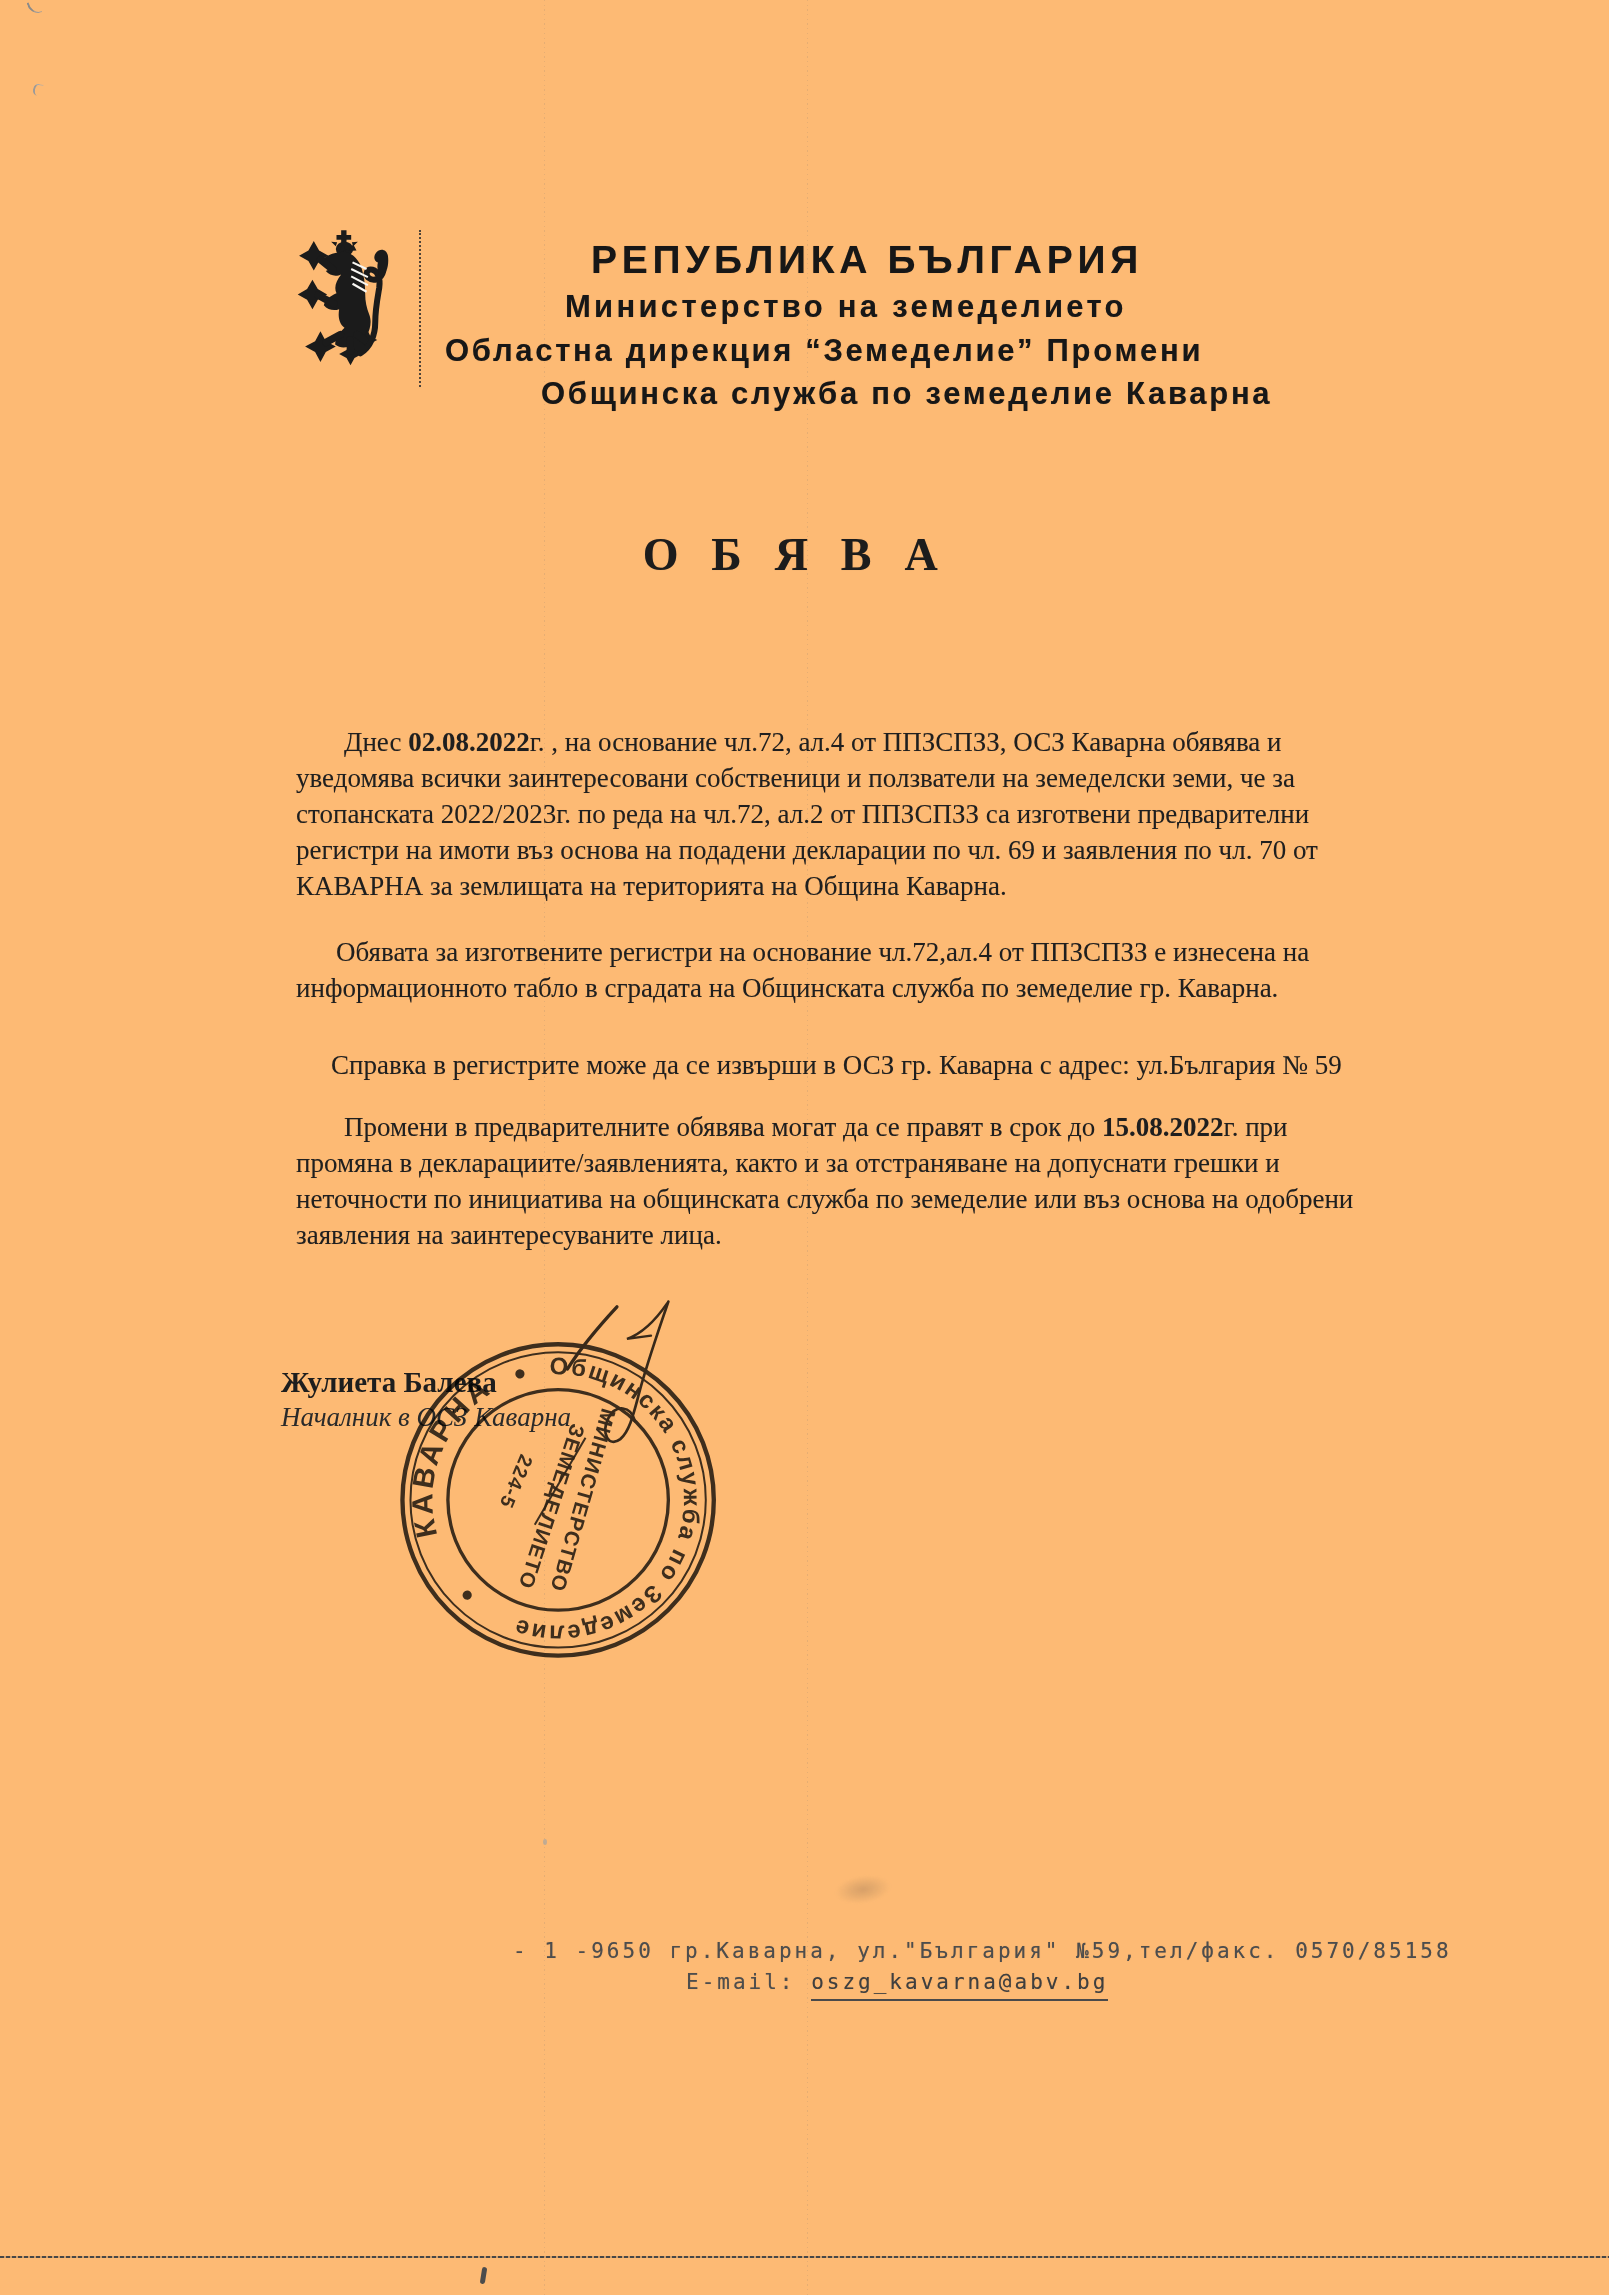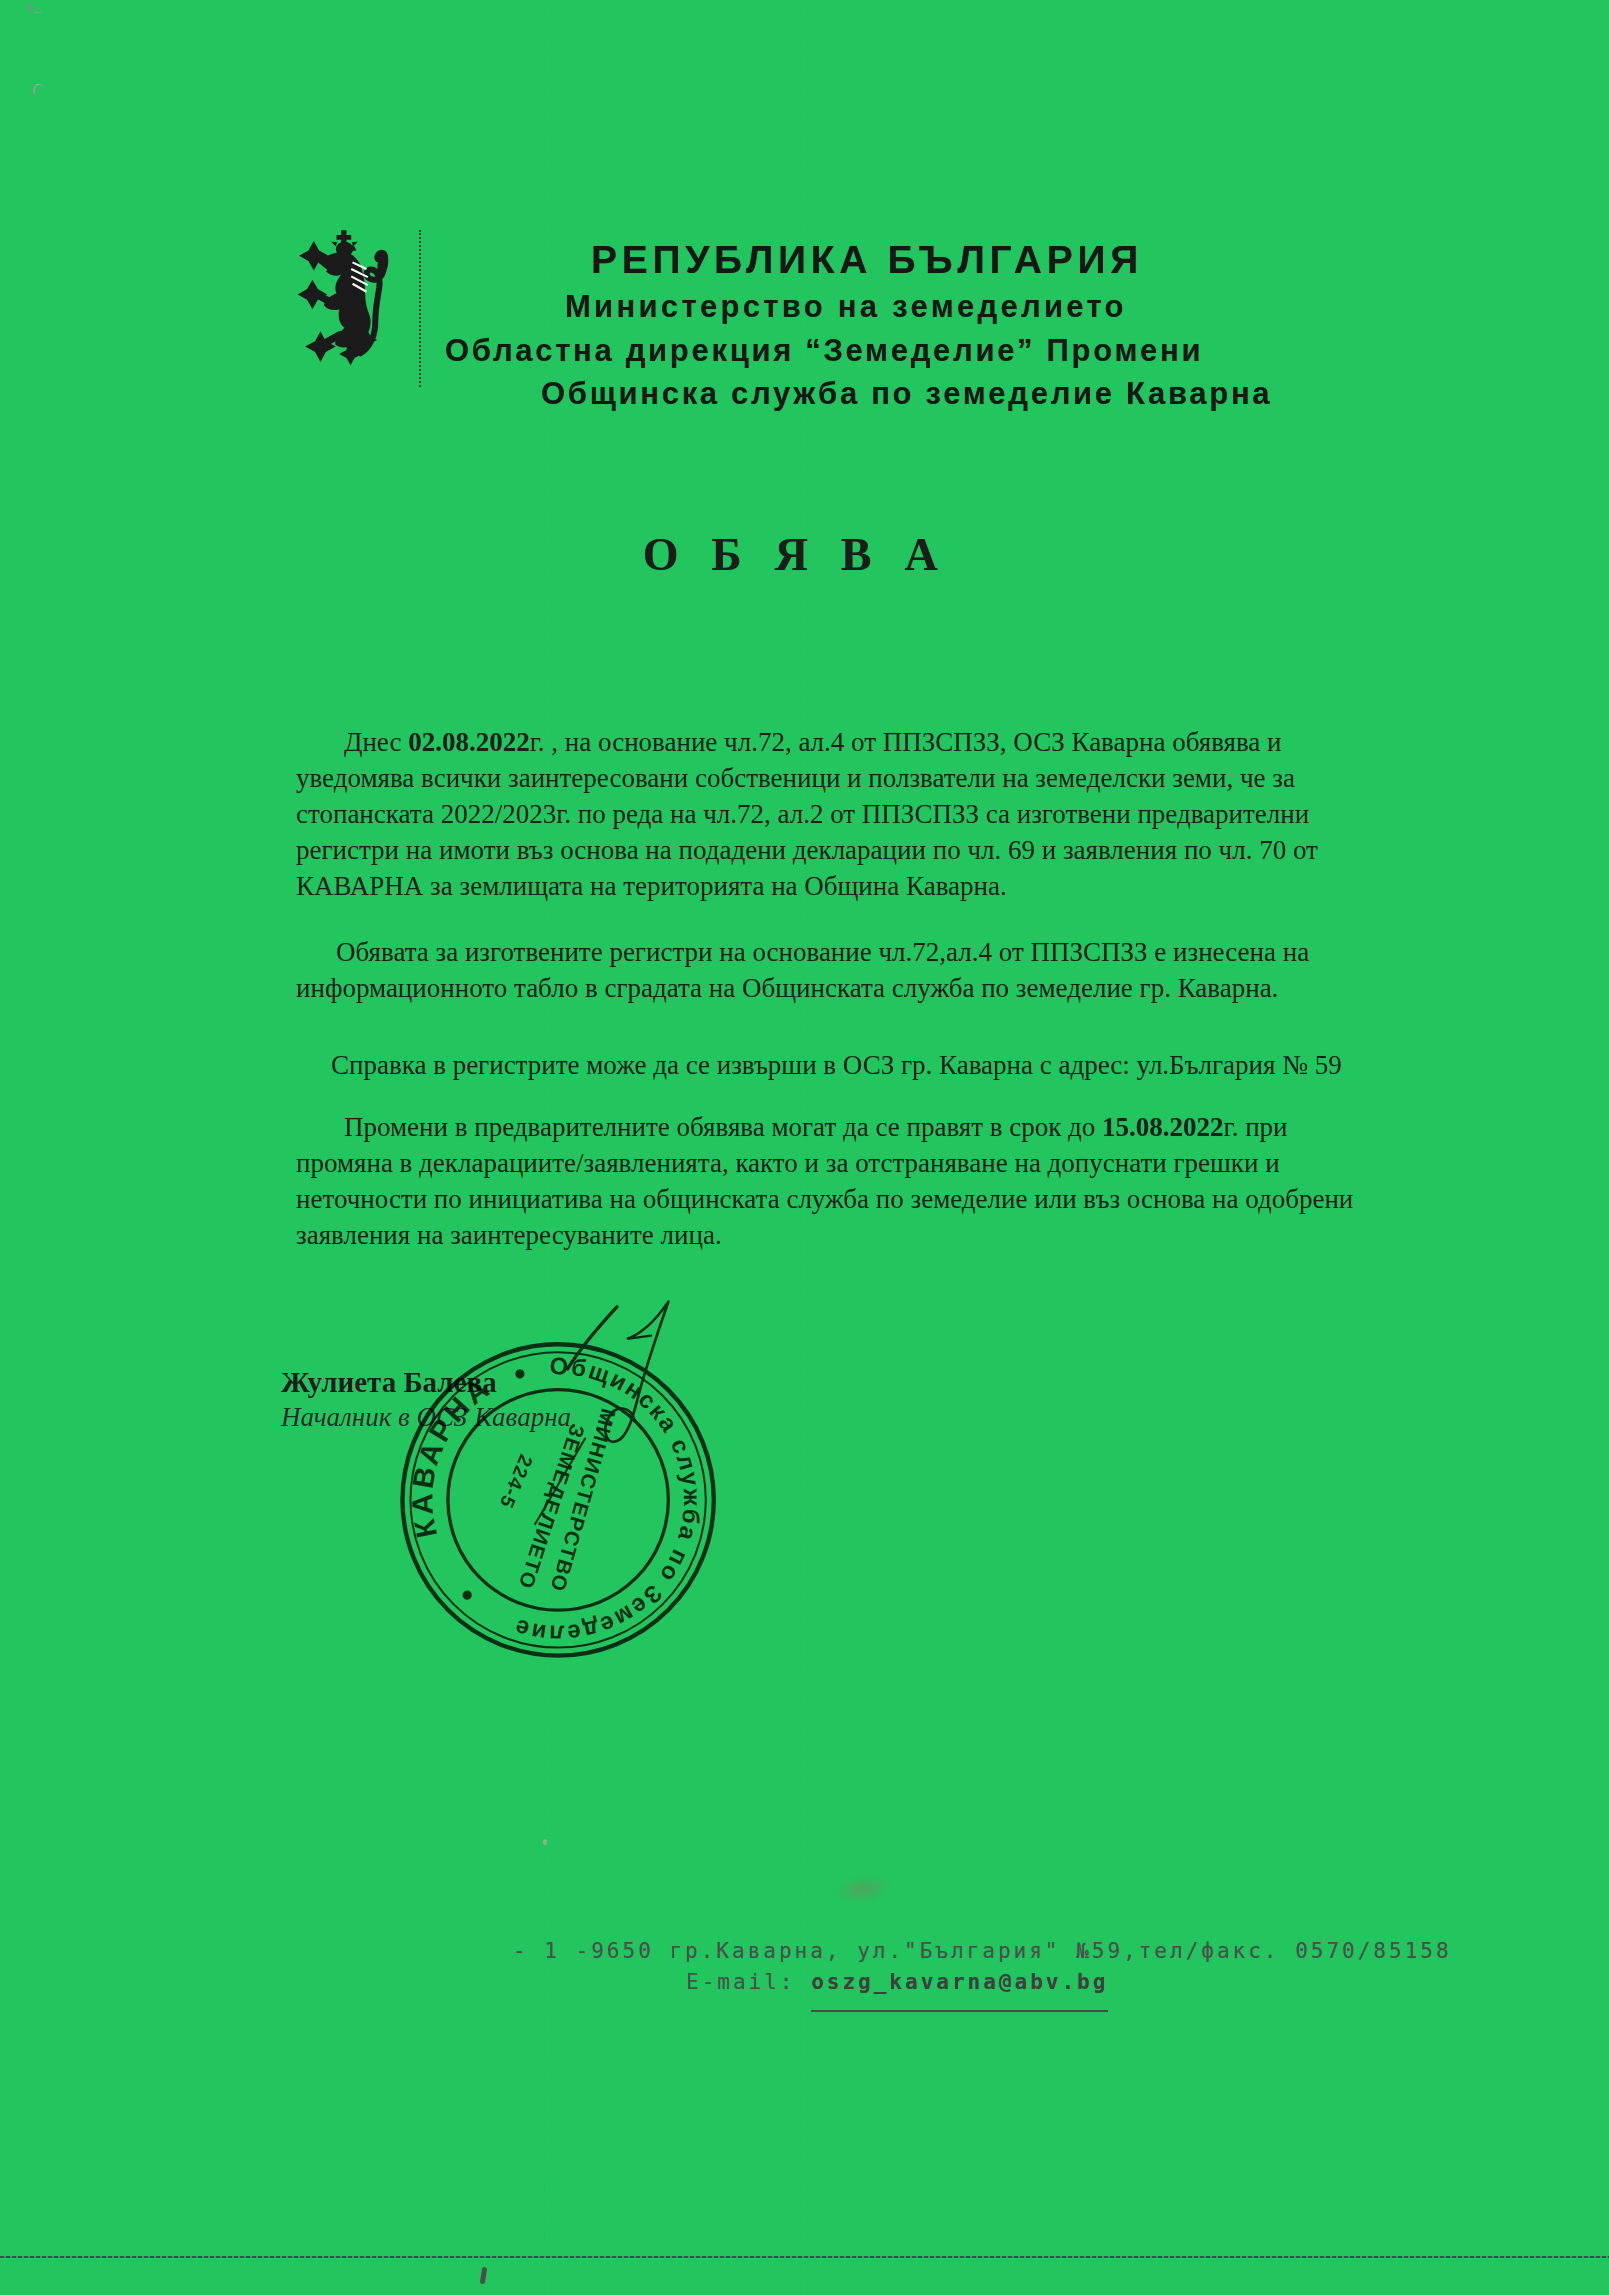--- a/index.html
+++ b/index.html
@@ -1,19 +1,19 @@
 <!DOCTYPE html>
 <html style="font-size:10.7px"><head>
 <meta charset="utf-8">
 <style>
   html,body{margin:0;padding:0;background:#e8e6e1;}
   .page{
     position:relative;
     width:1610px;height:2295px;
-    background:#22c55e;
+    background:#fdba74;
     overflow:hidden;
     font-family:"Liberation Serif","DejaVu Serif",serif;
     color:#242424;
   }
 
   
   .vstreak{position:absolute;top:0;bottom:0;width:1.3px;
     background-image:repeating-linear-gradient(180deg,rgba(110,110,110,.16) 0 1.3px,transparent 1.3px 4.7px);}
   .speck1{position:absolute;left:28px;top:1.3px;width:10.7px;height:12px;
     border-left:2px solid #8a8a8a;border-bottom:1.3px solid #9a9a9a;border-radius:0 0 0 90%;transform:rotate(-14deg);}
@@ -56,21 +56,21 @@
   .sig-role{position:absolute;left:281px;top:1402px;font-size:27px;font-style:italic;color:#2a2a2a;white-space:nowrap;}
 
   
   .stampsvg{position:absolute;left:0;top:0;width:1610px;height:2295px;mix-blend-mode:multiply;}
 
   
   .footer-line{position:absolute;font-family:"DejaVu Sans Mono","Liberation Mono",monospace;
     color:#4d4d4d;font-size:21px;letter-spacing:3px;white-space:nowrap;text-shadow:0 0 0.7px rgba(60,60,60,.4);}
   .f1{left:513px;top:1939px;}
   .f2{left:686px;top:1970px;}
-  .email{font-weight:bold;color:#3f3f3f;border-bottom:2px solid #4a4a4a;padding-bottom:16px;}
+  .email{font-weight:normal;color:#3f3f3f;border-bottom:2px solid #4a4a4a;padding-bottom:5px;}
 </style>
 </head>
 <body>
 
 <div class="page">
 
   <div class="vstreak" style="left:544px"></div>
   <div class="vstreak" style="left:807px"></div>
   <div class="speck1"></div>
   <div class="speck2"></div>

